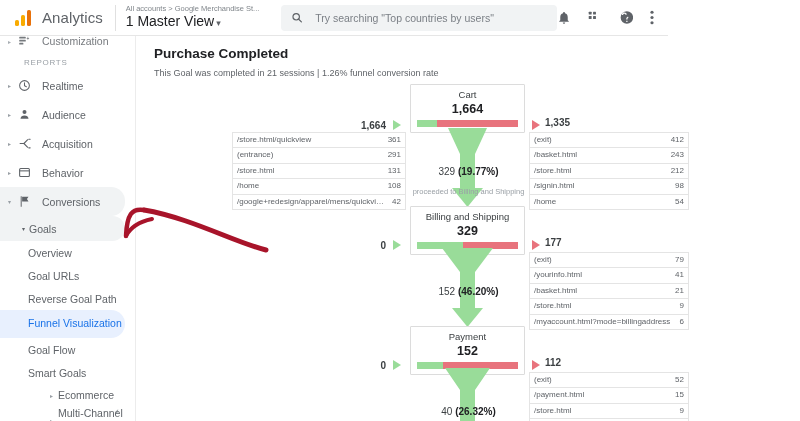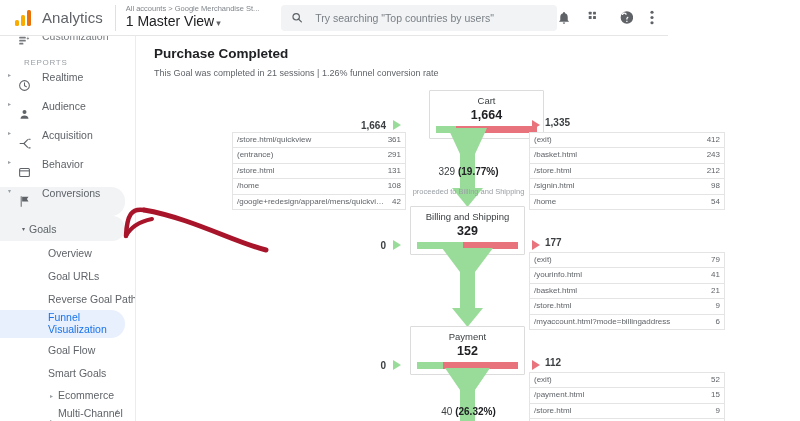--- a/index.html
+++ b/index.html
@@ -41,38 +41,38 @@
   .topbar-icons { margin-left: auto; display: flex; align-items: center; gap: 17px; padding-right: 14px; }
   .ticon { color: #5f6368; display: flex; align-items: center; justify-content: center; cursor: pointer; }
 
   
   .sidebar {
     position: absolute; top: 36px; left: 0; width: 136px; height: 385px;
     background: #fff; border-right: 1px solid #ececec;
     overflow: hidden;
   }
   .nav-item {
-    position: relative; display: flex; 
+    position: relative; display: flex; align-items: center;
     height: 29px; padding-left: 8px; font-size: 10.5px; color: #5f6368;
     cursor: pointer; white-space: nowrap;
   }
   .nav-item .tri { width: 10px; font-size: 6px; color: #9aa0a6; flex: 0 0 10px; }
   .nav-item .nicon { width: 22px; display: flex; align-items: center; color: #5f6368; flex: 0 0 22px; }
   .nav-item .nlabel { padding-left: 2px; }
   .nav-section { font-size: 8px; color: #9aa0a6; letter-spacing: .7px; padding: 6px 0 4px 24px; }
   .nav-item.sel-parent { background: #f1f3f4; border-radius: 0 14px 14px 0; margin-right: 10px; }
   .nav-sub {
     display: flex; align-items: center; height: 25px;
     padding-left: 30px; font-size: 10.5px; color: #5f6368; cursor: pointer; white-space: nowrap;
   }
   .nav-sub.goals { padding-left: 22px; background: #f1f3f4; border-radius: 0 14px 14px 0; margin-right: 10px; }
   .nav-sub.goals .tri { font-size: 6px; color: #5f6368; margin-right: 4px; }
   .nav-leaf {
     display: flex; align-items: center; min-height: 23px;
-    padding-left: 48px; font-size: 10.5px; color: #5f6368; cursor: pointer; white-space: nowrap;
+    padding-left: 28px; font-size: 10.5px; color: #5f6368; cursor: pointer; white-space: nowrap;
   }
   .nav-leaf.active {
     background: #e8f0fe; color: #1a73e8; border-radius: 0 14px 14px 0; margin-right: 10px;
     white-space: normal; line-height: 1.12; padding-top: 2px; padding-bottom: 2px; min-height: 28px;
   }
   .nav-exp { display: flex; align-items: center; min-height: 23px; padding-left: 36px; font-size: 10.5px; color: #5f6368; cursor: pointer; margin-left: 14px; }
   .nav-exp .tri { font-size: 6px; color: #9aa0a6; margin-right: 5px; }
   .nav-exp .txt { white-space: normal; line-height: 1.1; }
   .collapse { position: absolute; bottom: 4px; right: 16px; font-size: 11px; color: #80868b; cursor: pointer; }
 
@@ -115,21 +115,21 @@
   }
 
   .dtable {
     position: absolute; border: 1px solid #e4e4e4; border-bottom: none;
     background: #fff; font-size: 8px; color: #5f6368;
   }
   .dtable .row { display: flex; justify-content: space-between; border-bottom: 1px solid #e4e4e4; padding: 1px 4px; line-height: 1.55; }
   .dtable .row .k { white-space: nowrap; overflow: hidden; text-overflow: ellipsis; padding-right: 6px; }
   .dtable .row .v { flex: 0 0 auto; }
   .tbl-left { left: 96px; width: 174px; }
-  .tbl-right { left: 393px; width: 196px; }
+  .tbl-right { left: 393px; width: 160px; }
 
   .conv-label {
     position: absolute; left: 240px; width: 185px; text-align: center;
   }
   .conv-main { font-size: 10px; color: #3c4043; }
   .conv-main b { font-weight: bold; color: #202124; }
   .conv-sub { font-size: 7.5px; color: #9aa0a6; margin-top: 10px; }
   .funnel-svg { position: absolute; left: 274px; top: 0; }
 </style>
 </head>
@@ -305,21 +305,21 @@
     <path d="M30 48 C34 40, 42 34, 56 31" stroke="#a8142a" stroke-width="4" fill="none" stroke-linecap="round"></path>
   </svg>
 
   <div class="main">
     <div class="page-title">Purchase Completed</div>
     <div class="page-sub">This Goal was completed in 21 sessions | 1.26% funnel conversion rate</div>
 
     <div class="funnel">
 
       <div class="step" style="top:0;">
-        <div class="stepbox" style="top:6px;margin-left:19px;">
+        <div class="stepbox" style="top:0;">
           <div class="step-name">Cart</div>
           <div class="step-val">1,664</div>
           <div class="bar">
             <div class="g" style="width:20%"></div>
             <div class="r" style="width:80%"></div>
           </div>
         </div>
         <div class="in-num" style="left:180px;top:36px;">1,664</div>
         <div class="arrow-in" style="left:257px;top:36px;"></div>
         <div class="arrow-out" style="left:396px;top:36px;"></div>
@@ -421,20 +421,24 @@
               <span class="v">6</span>
             </div>
         </div>
 
         <svg class="funnel-svg" width="115" height="80" viewBox="0 0 115 80" style="top:44px;">
           <path d="M32 0 H83 L65 24 V62 H50 V24 Z" fill="#99dc99"></path>
           <path d="M42 60 H73 L57.5 79 Z" fill="#99dc99"></path>
         </svg>
 
         <div class="conv-label" style="top:82px;">
+          <div class="conv-main">
+            <span>152</span>
+            <b>(46.20%)</b>
+          </div>
         </div>
       </div>
 
       <div class="step" style="top:240px;">
         <div class="stepbox" style="top:2px;">
           <div class="step-name">Payment</div>
           <div class="step-val">152</div>
           <div class="bar">
             <div class="g" style="width:26%"></div>
             <div class="r" style="width:74%"></div>

